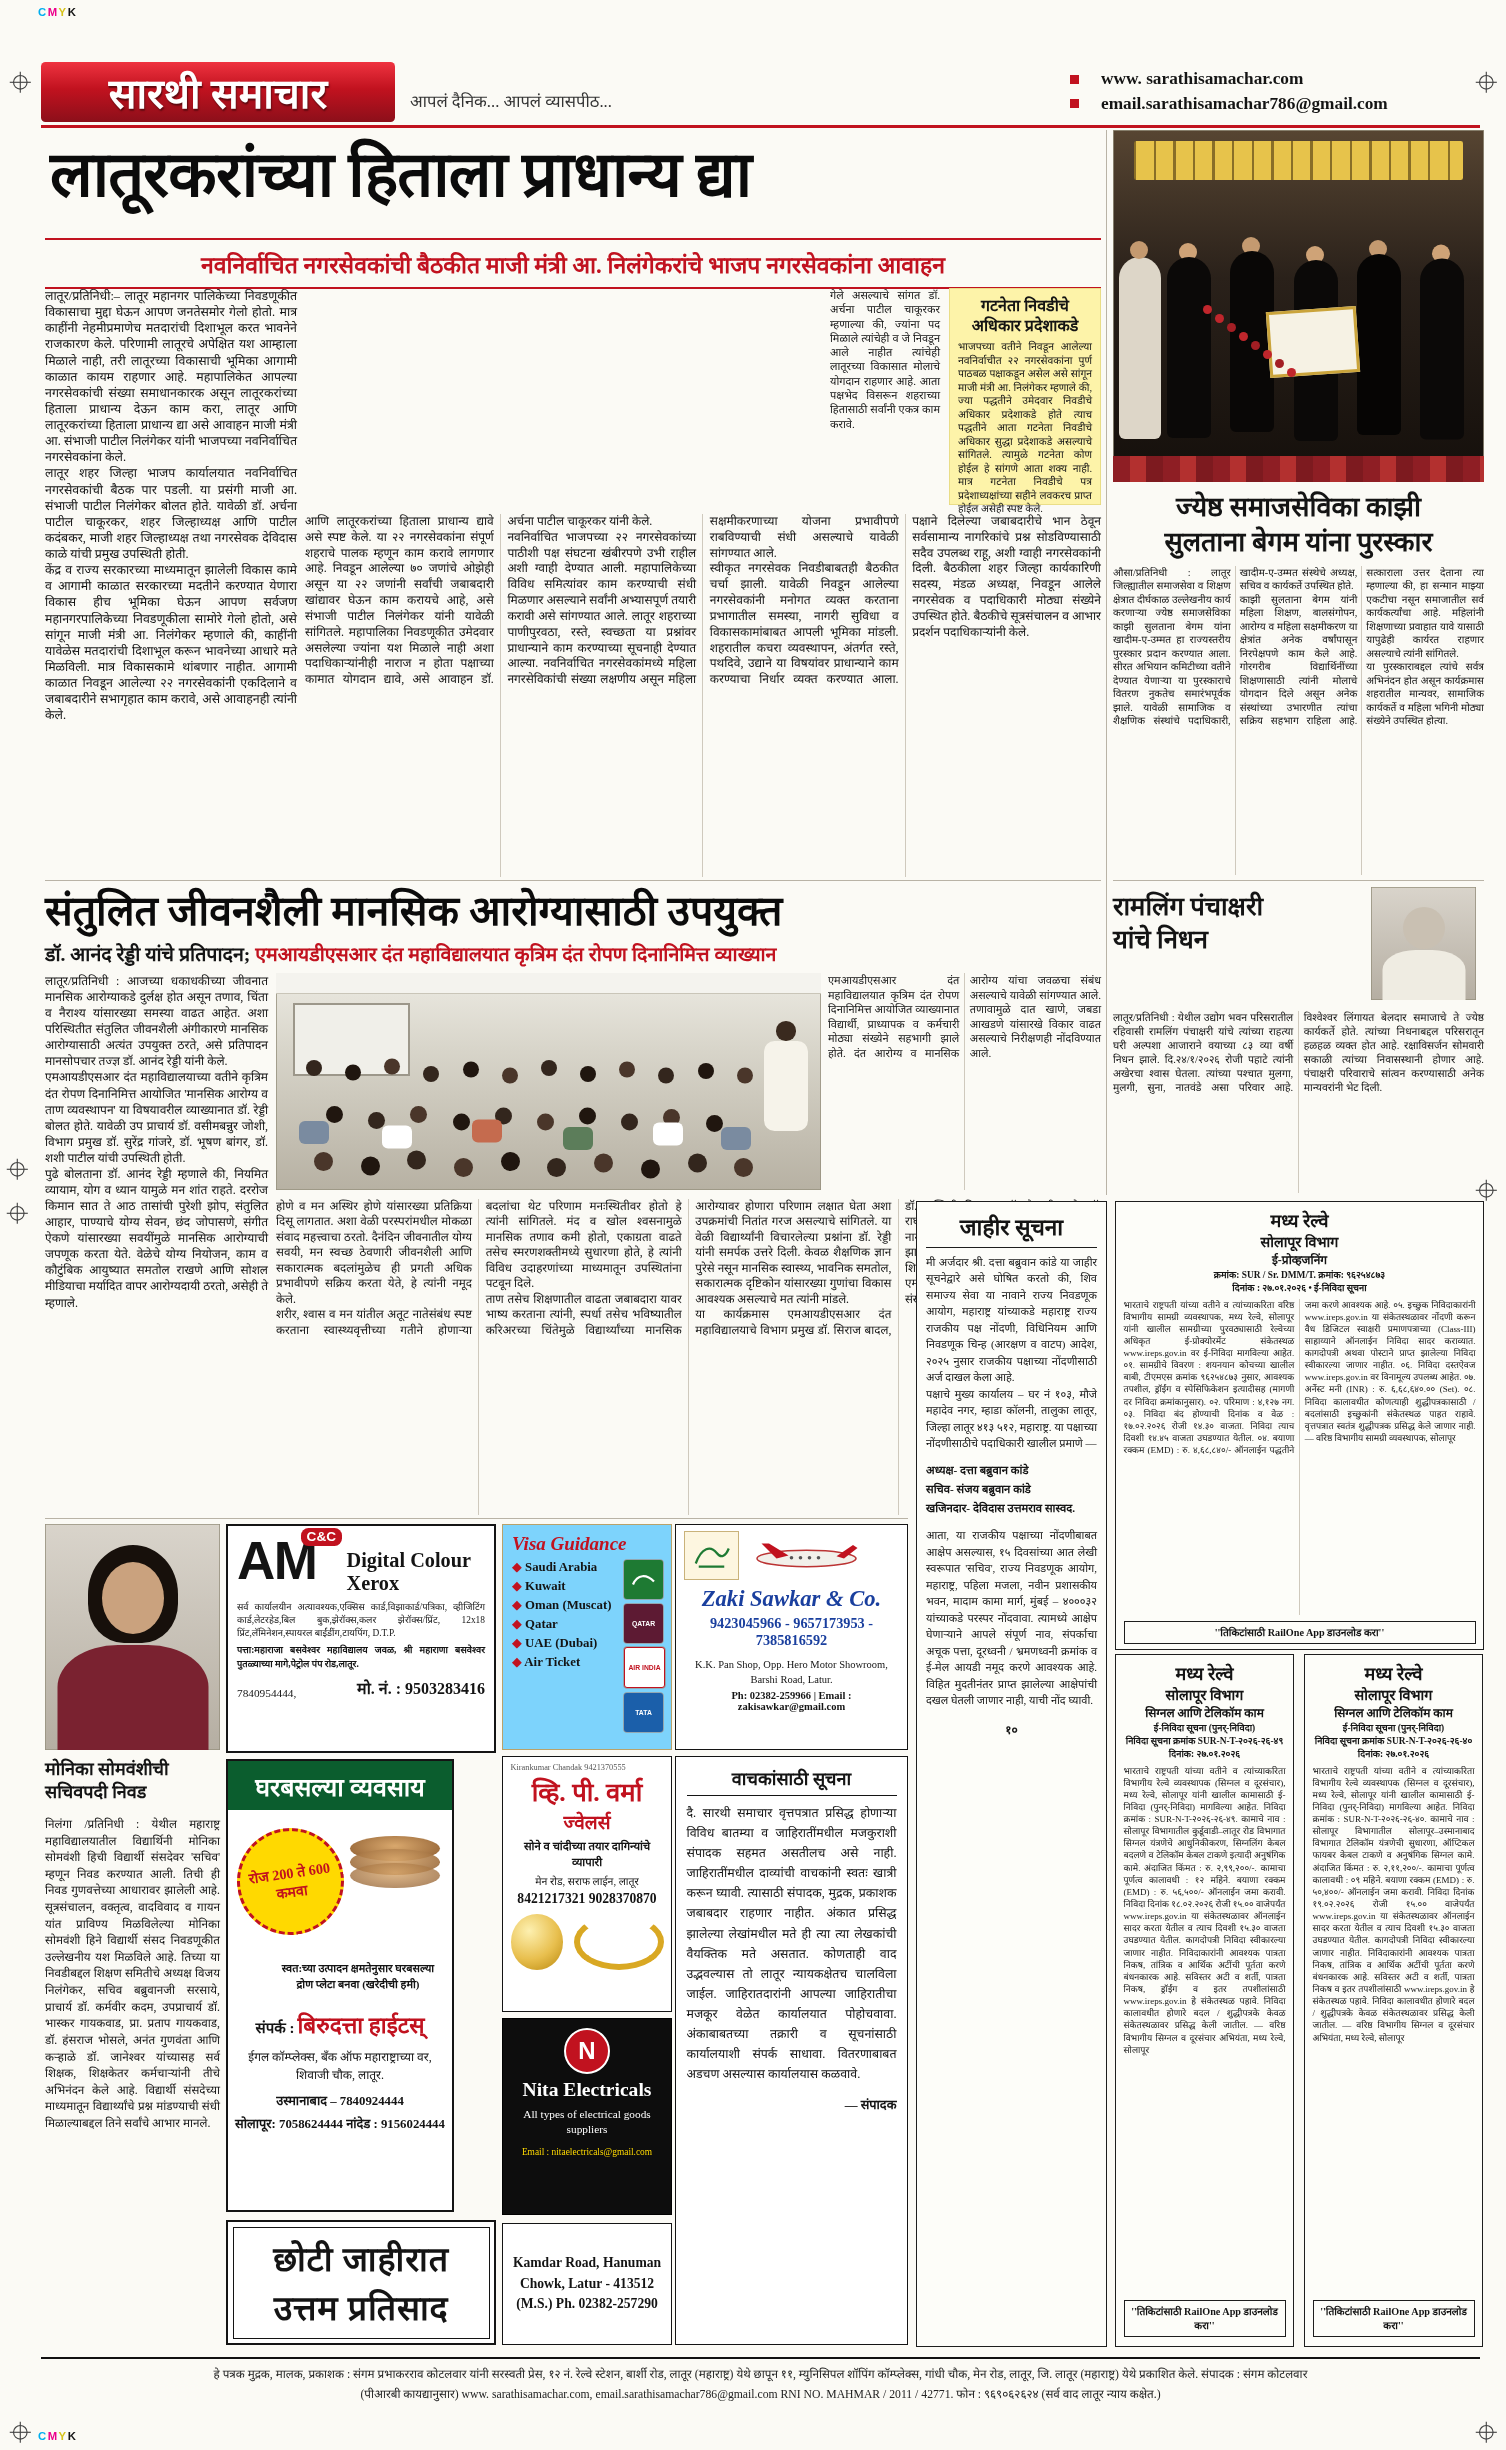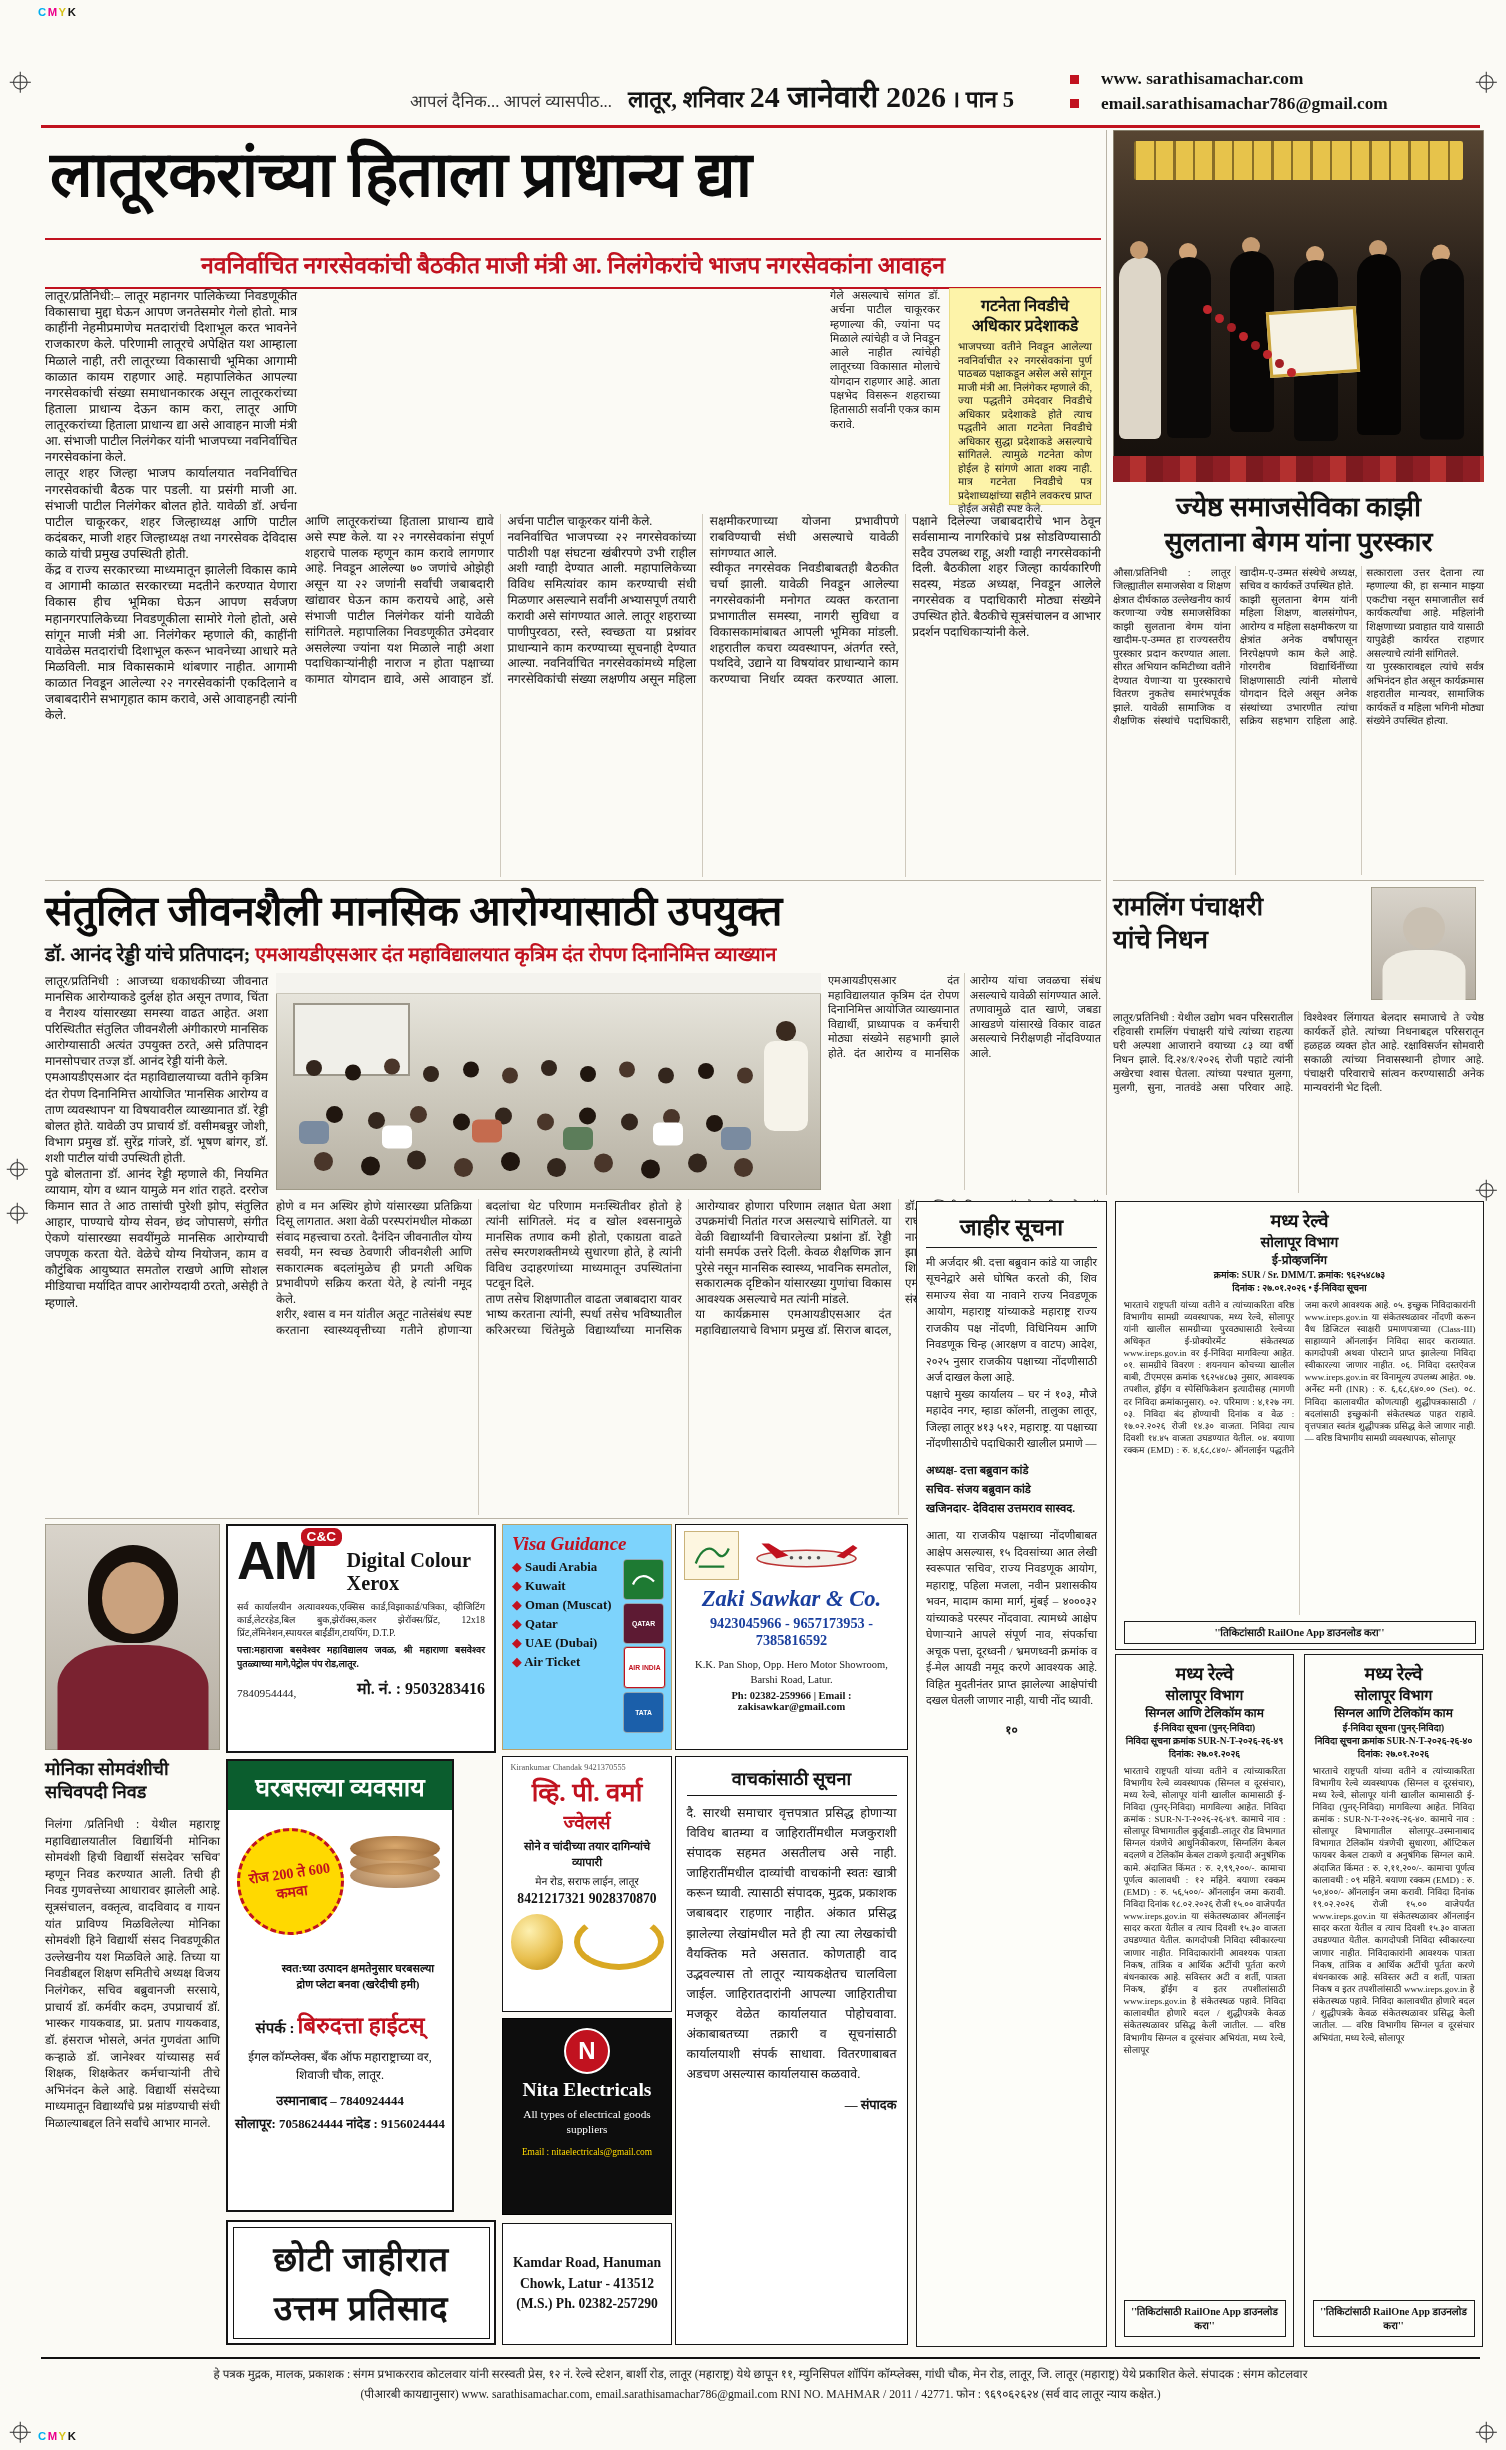--- a/index.html
+++ b/index.html
@@ -185,26 +185,22 @@
       <circle cx="15" cy="15" r="9" fill="none" stroke="#444" stroke-width="1.5"></circle>
       <line x1="15" y1="1" x2="15" y2="29" stroke="#444" stroke-width="1.5"></line>
       <line x1="1" y1="15" x2="29" y2="15" stroke="#444" stroke-width="1.5"></line>
     </svg>
   <svg class="reg" style="left:1475px;top:2421px;" viewBox="0 0 30 30">
       <circle cx="15" cy="15" r="9" fill="none" stroke="#444" stroke-width="1.5"></circle>
       <line x1="15" y1="1" x2="15" y2="29" stroke="#444" stroke-width="1.5"></line>
       <line x1="1" y1="15" x2="29" y2="15" stroke="#444" stroke-width="1.5"></line>
     </svg>
 
+  <div class="abs masthead" style="left:41px;top:62px;width:354px;height:60px;">सारथी समाचार</div>
   <div class="abs tagline" style="left:410px;top:89px;width:249px;">आपलं दैनिक... आपलं व्यासपीठ...</div>
-  <div class="abs dateline center" style="left:595px;top:75px;width:452px;">
-    <span>लातूर, शनिवार</span>
-    <span class="big">24 जानेवारी 2026</span>
-    <span>। पान 5</span>
-  </div>
   <div class="abs" style="left:1070px;top:69px;width:410px;">
     <div class="contact-row">
       <span class="sq"></span>
       <span>www. sarathisamachar.com</span>
     </div>
     <div class="contact-row" style="margin-top:4.5px;">
       <span class="sq"></span>
       <span>email.sarathisamachar786@gmail.com</span>
     </div>
   </div>

